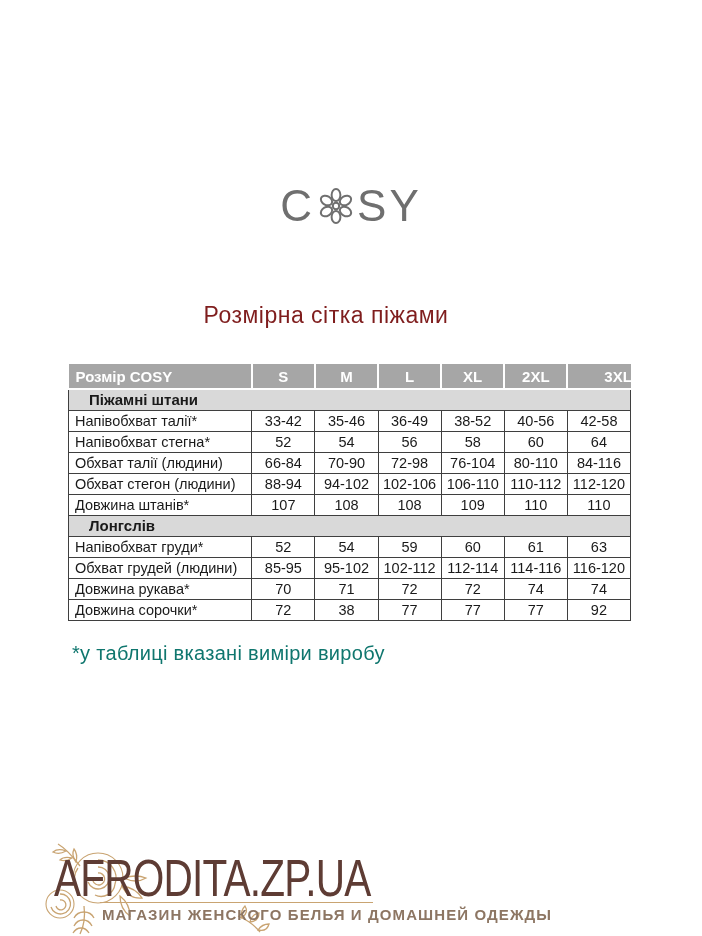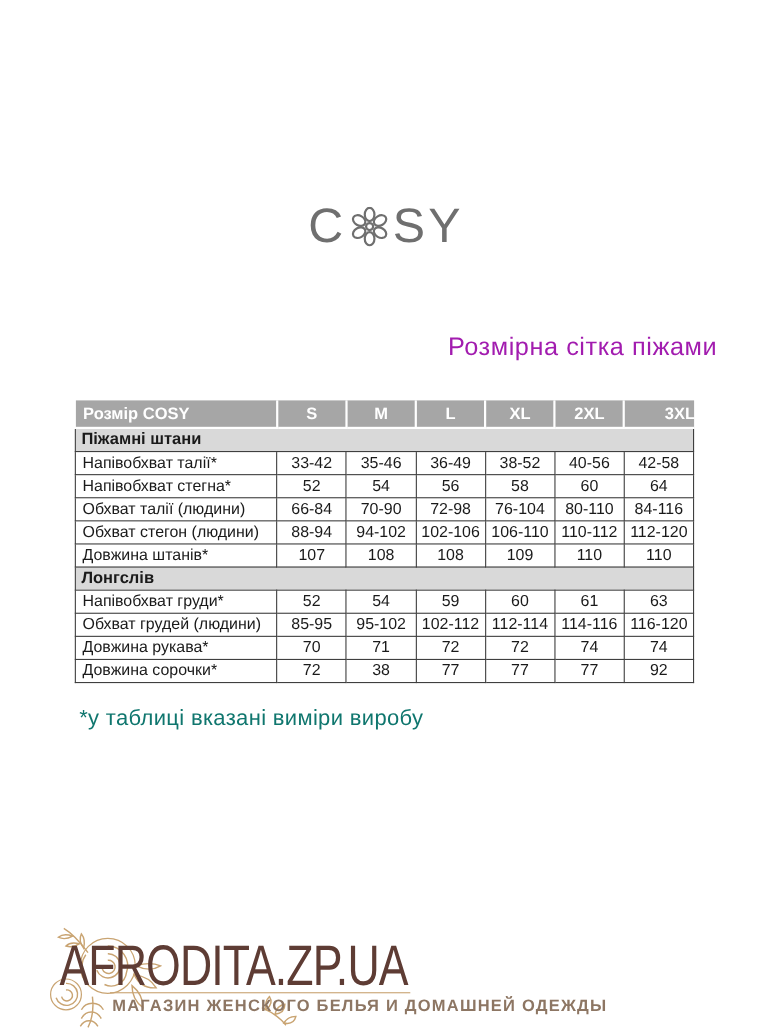--- a/index.html
+++ b/index.html
@@ -16,22 +16,22 @@
     display:flex; align-items:center; justify-content:center; gap:2px;
     color:#6f6f6f;
   }
   .brand-logo .ltr {
     font-size:44px; line-height:44px; font-weight:400; letter-spacing:3px;
   }
   .brand-logo svg { display:block; margin:0 1px; }
 
   
   .doc-title {
-    position:absolute; top:302px; left:0; width:652px; text-align:right;
-    font-size:23px; color:#a21caf; letter-spacing:0.5px;
+    position:absolute; top:302px; left:0; width:652px; text-align:center;
+    font-size:23px; color:#7f1d1d; letter-spacing:0.5px;
   }
 
   
   .size-table-wrap { position:absolute; top:364px; left:68px; }
   table.size-table {
     border-collapse:collapse; table-layout:fixed; width:563px;
     font-size:14.5px; color:#1a1a1a;
   }
   table.size-table col.c-label { width:183px; }
   table.size-table col.c-size  { width:63px; }
@@ -42,21 +42,21 @@
   table.size-table th.h-label { text-align:left; padding-left:7px; border-left:none; }
   table.size-table th:first-child { border-left:none; }
   table.size-table th:last-child  { border-right:none;padding-left:36px; }
   table.size-table th { border-top:none; }
   table.size-table td {
     border:1px solid #3f3f3f; height:21px; text-align:center;
     vertical-align:middle; background:#fff;
   }
   table.size-table td.lbl { text-align:left; padding-left:6px; }
   table.size-table td.section {
-    background:#d9d9d9; font-weight:bold; text-align:left; padding-left:5px;
+    background:#d9d9d9; font-weight:bold; text-align:left; padding-left:20px;
     font-size:15px;
   }
 
   
   .footnote {
     position:absolute; top:642px; left:72px;
     font-size:20px; color:#0f766e; letter-spacing:0.3px;
   }
 
   

